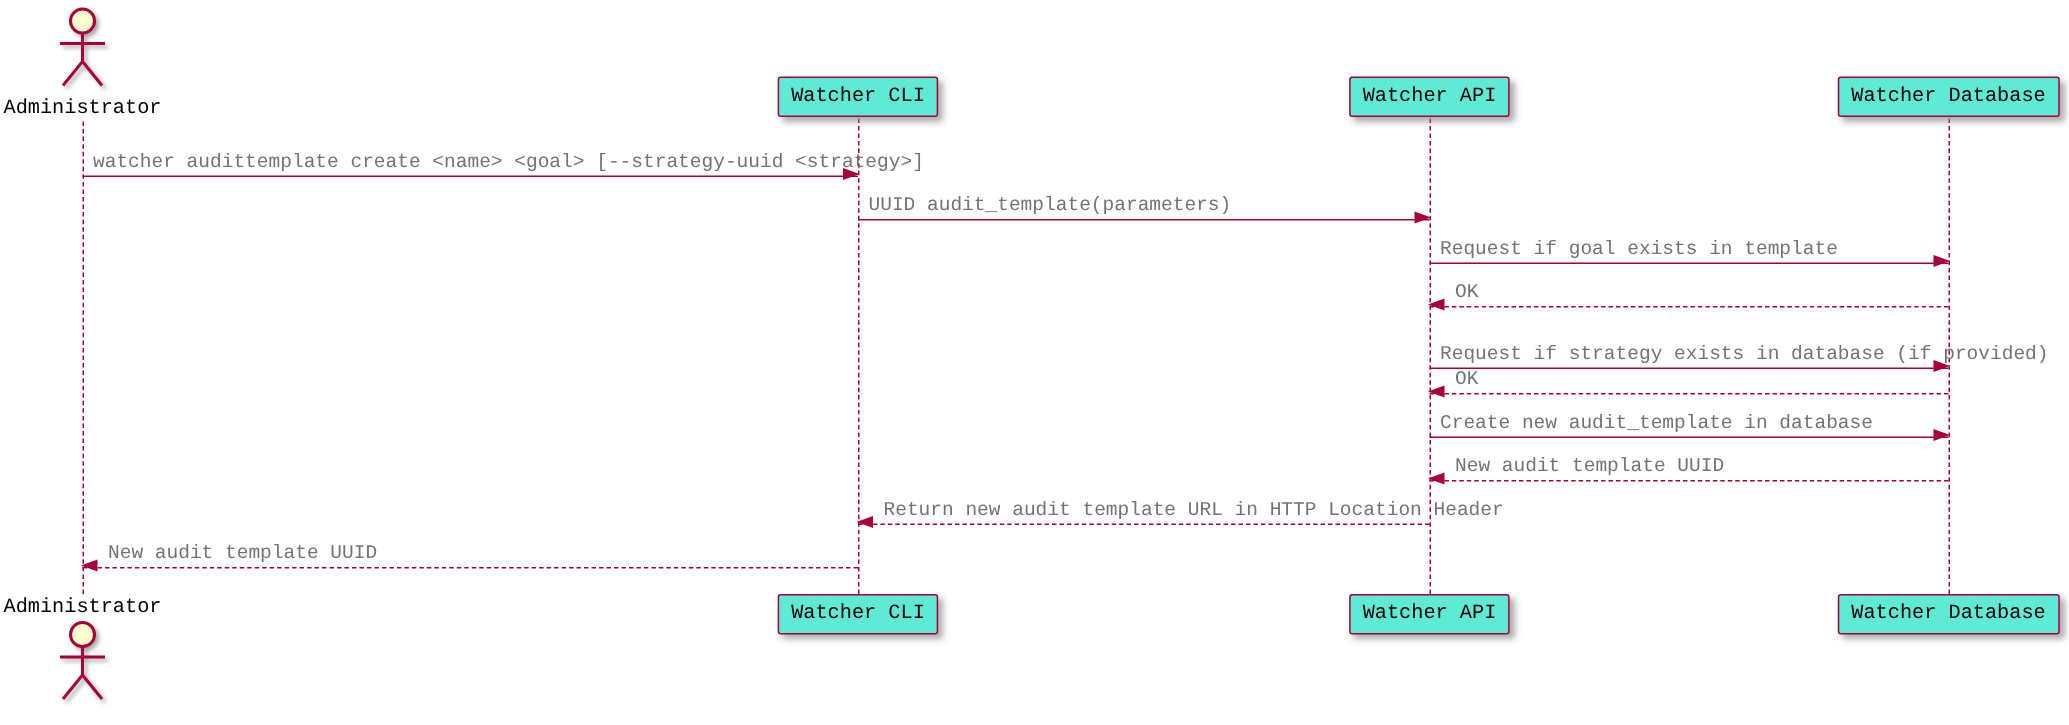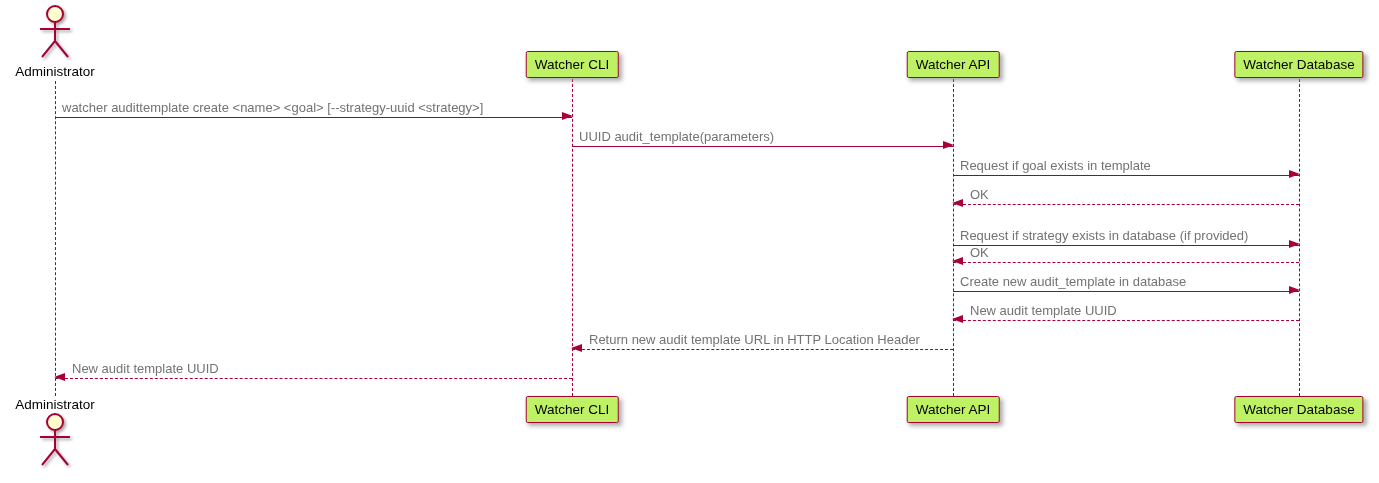--- a/index.html
+++ b/index.html
@@ -1,24 +1,24 @@
 <!DOCTYPE html>
 <html><head>
 <meta charset="utf-8">
 <style>
   html,body { margin:0; padding:0; background:#ffffff; }
   .canvas {
     position:relative; width:1379px; height:483px; background:#ffffff;
-    font-family:Liberation Sans, sans-serif; font-size:13px; color:#000;
+    font-family:Liberation Mono, monospace; font-size:13px; color:#000;
     overflow:hidden;
   }
   
   .pbox {
     position:absolute; transform:translateX(-50%);
-    background:#bef264; border:1.6px solid #A80036; border-radius:2px;
+    background:#5eead4; border:1.6px solid #A80036; border-radius:2px;
     padding:5px 8px; font-size:13.5px; white-space:nowrap;
     box-shadow:3px 3px 4px rgba(130,130,130,0.65);
   }
   
   .lifeline {
     position:absolute; width:0; border-left:1px dashed #A80036;
   }
   
   .actor { position:absolute; width:110px; transform:translateX(-50%); text-align:center; }
   .actor svg { display:block; margin:0 auto; filter:drop-shadow(2px 2px 1.5px rgba(130,130,130,0.7)); }

